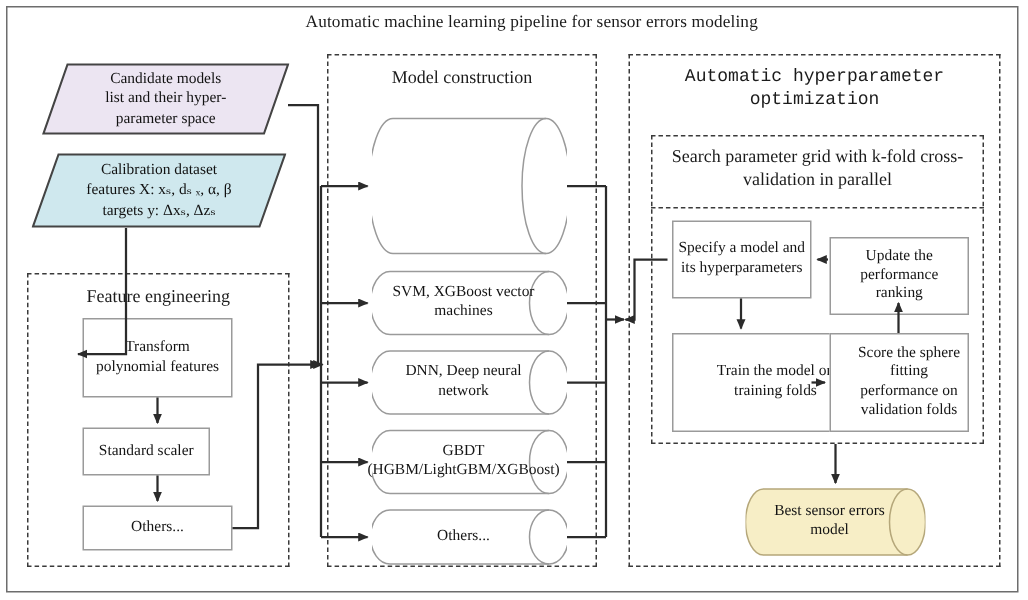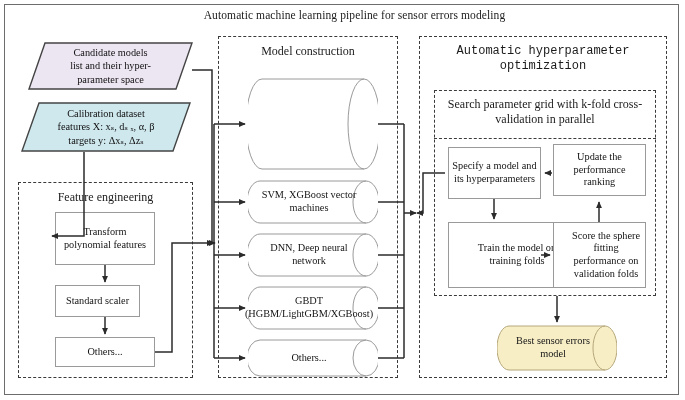--- a/index.html
+++ b/index.html
@@ -150,21 +150,21 @@
   <div class="dashed-label" style="left:425px;top:44px;width:236px;font-family:Liberation Mono, monospace;">Automatic hyperparameter optimization</div>
 
   <div class="dashed" style="left:434px;top:90px;width:222px;height:206px;"></div>
 
   <div style="position:absolute;left:434px;top:138px;width:222px;height:0;border-top:1.6px dashed #3a3a3a;"></div>
   <div class="dashed-label" style="left:438px;top:97px;width:214px;">Search parameter grid with k-fold cross-validation in parallel</div>
 
   <div class="box" style="left:448px;top:147px;width:93px;height:52px;">
     <span>Specify a model and its hyperparameters</span>
   </div>
-  <div class="box" style="left:553px;top:144px;width:93px;height:52px;">
+  <div class="box" style="left:553px;top:158px;width:93px;height:52px;">
     <span>Update the performance ranking</span>
   </div>
   <div class="box" style="left:448px;top:222px;width:113px;height:66px;padding-left:28px;">
     <span>Train the model on training folds</span>
   </div>
   <div class="box" style="left:553px;top:222px;width:93px;height:66px;padding-left:16px;">
     <span>Score the sphere fitting performance on validation folds</span>
   </div>
 
   <div class="cyl" style="left:497px;top:325px;width:120px;height:46px;">

